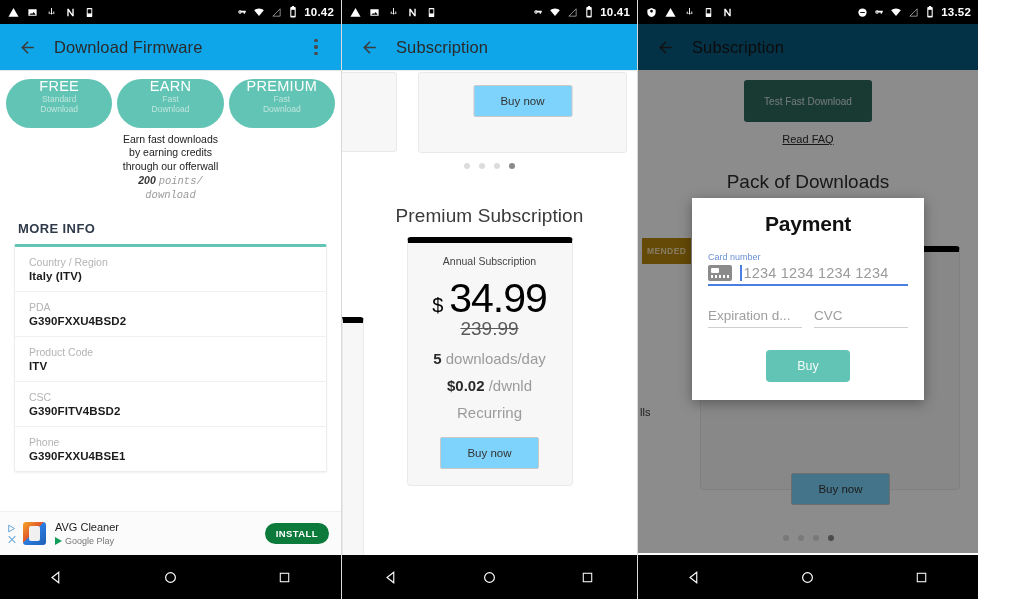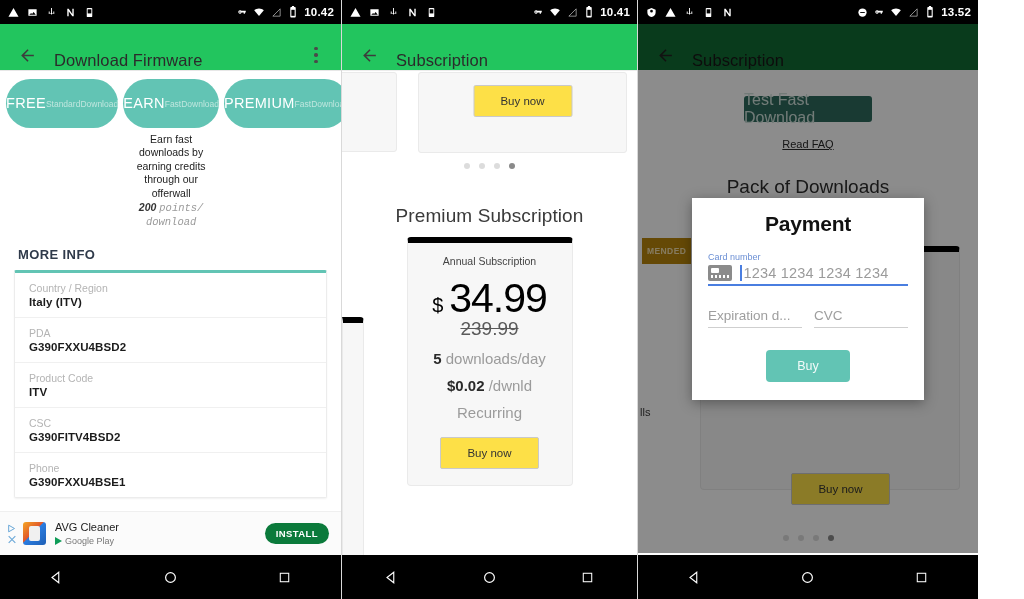--- a/index.html
+++ b/index.html
@@ -23,41 +23,41 @@
     font-size: 11px; font-weight: bold;
   }
   .sb-left { display: flex; align-items: center; gap: 7px; }
   .sb-right { margin-left: auto; display: flex; align-items: flex-end; gap: 5px; }
   .sb-icon { display: inline-flex; width: 12px; height: 12px; align-items: center; justify-content: center; }
   .sb-icon svg { display: block; }
   .sb-time { font-size: 11.5px; letter-spacing: .2px; font-weight: bold; }
 
   
   .appbar {
-    height: 46px; background: #22c55e; display: flex; align-items: flex-end;
+    height: 46px; background: #0ea5e9; display: flex; align-items: center;
     padding: 0 12px; position: relative;
   }
   .appbar .back { width: 30px; height: 30px; display:flex; align-items:center; justify-content:center; cursor: pointer;}
   .appbar .title {
     font-size: 16.5px; color: #2b2b2b; margin-left: 12px; letter-spacing: .1px;
   }
   .appbar .overflow {
     margin-left: auto; width: 26px; height: 30px;
     display: flex; flex-direction: column; align-items: center; justify-content: center; gap: 3px;
     cursor: pointer;
   }
   .appbar .overflow i { display:block; width:3.5px; height:3.5px; border-radius:50%; background:#4a4a4a; }
   .appbar-divider { height:1px; background:#e7e7e7; }
 
   
   .pills { display: flex; gap: 5px; padding: 8px 6px 0 6px; }
   .pillcol { flex: 1; display: flex; flex-direction: column; align-items: center; }
   .pill {
     width: 100%; height: 49px; border-radius: 25px; background: #62c4b4;
-    color: #fff; display: flex; flex-direction: row; align-items: center; 
+    color: #fff; display: flex; flex-direction: column; align-items: center; 
     cursor: pointer; line-height: 1.05;
   }
   .pill .big { font-size: 14.5px; letter-spacing: .3px; }
   .pill .sub { font-size: 8.5px; color: #bfe6de; margin-top: 1px; text-align: center; }
   .pilldesc {
     font-size: 10.5px; color: #222; text-align: center; margin-top: 5px; line-height: 1.28;
     padding: 0 2px;
   }
   .pillpoints { font-size: 10.5px; color: #9a9a9a; text-align:center; line-height:1.25; margin-top:1px;}
   .pillpoints b { color: #333; font-style: italic; }
@@ -108,21 +108,21 @@
   
   .p2body { position: relative; height: 529px; background: #fff; overflow: hidden; }
   .topcarousel { position: relative; height: 113px; border-top:1px solid #ececec;}
   .card-sliver {
     position: absolute; background: #f7f7f7; border: 1px solid #eaeaea; border-radius: 3px;
   }
   .card-main {
     position: absolute; background: #f7f7f7; border: 1px solid #eaeaea; border-radius: 3px;
   }
   .buynow {
-    border: 1px solid #c9c9c9; background: #fde047; border-radius: 2px;
+    border: 1px solid #c9c9c9; background: #7dd3fc; border-radius: 2px;
     font-size: 11.5px; color: #333; padding: 9px 0; width: 99px; text-align: center;
     cursor: pointer;
   }
   .dots { display:flex; gap: 9px; align-items:center; justify-content:center; }
   .dot { width:6px;height:6px;border-radius:50%;background:#dcdcdc; cursor:pointer;}
   .dot.on { background:#8a8a8a; }
 
   .secheading { text-align:center; font-size: 19px; color: #3a3a3a; margin-top: 22px; letter-spacing:.1px;}
 
   .plancard {
@@ -142,22 +142,22 @@
     position:absolute; left: 0; top: 247px; width: 22px; height: 282px;
     background:#f7f7f7; border:1px solid #eaeaea; border-top:6px solid #000; border-radius: 0 4px 4px 0;
   }
   .dots2 { position:absolute; left:0; right:0; bottom: 16px; }
 
   
   .p3body { position: relative; height: 529px; background: #fff; overflow: hidden; }
   .p3dim { position:absolute; inset: 0; background: rgba(0,0,0,.45); z-index: 5; pointer-events:none; }
   .p3-appbar-dim { position:absolute; left:0; right:0; top:0; height: 46px; background: rgba(0,0,0,.45); z-index: 6; pointer-events:none;}
   .testbtn {
-    width: 128px; height: 26px; margin: 16px auto; background: #2f6b5e; color:#cfe0db;
-    display:flex; align-items:center; justify-content:center; font-size:16px; border-radius:3px;
+    width: 128px; height: 42px; margin: 0 auto; background: #2f6b5e; color:#cfe0db;
+    display:flex; align-items:center; justify-content:center; font-size:10px; border-radius:3px;
     cursor:pointer;
   }
   .readfaq { text-align:center; font-size:11px; color:#2a2a2a; text-decoration: underline; margin-top: 11px; cursor:pointer; }
   .packhead { text-align:center; font-size:19px; color:#2e2e2e; margin-top: 26px; }
   .recbadge {
     position:absolute; left: 4px; top: 168px; background: #b8860b; color:#f3e0b0;
     font-size: 8.5px; font-weight: bold; letter-spacing:.4px; padding: 8px 5px; z-index: 4;
   }
   .p3card {
     position:absolute; left: 62px; top: 176px; right: 18px; height: 244px;

